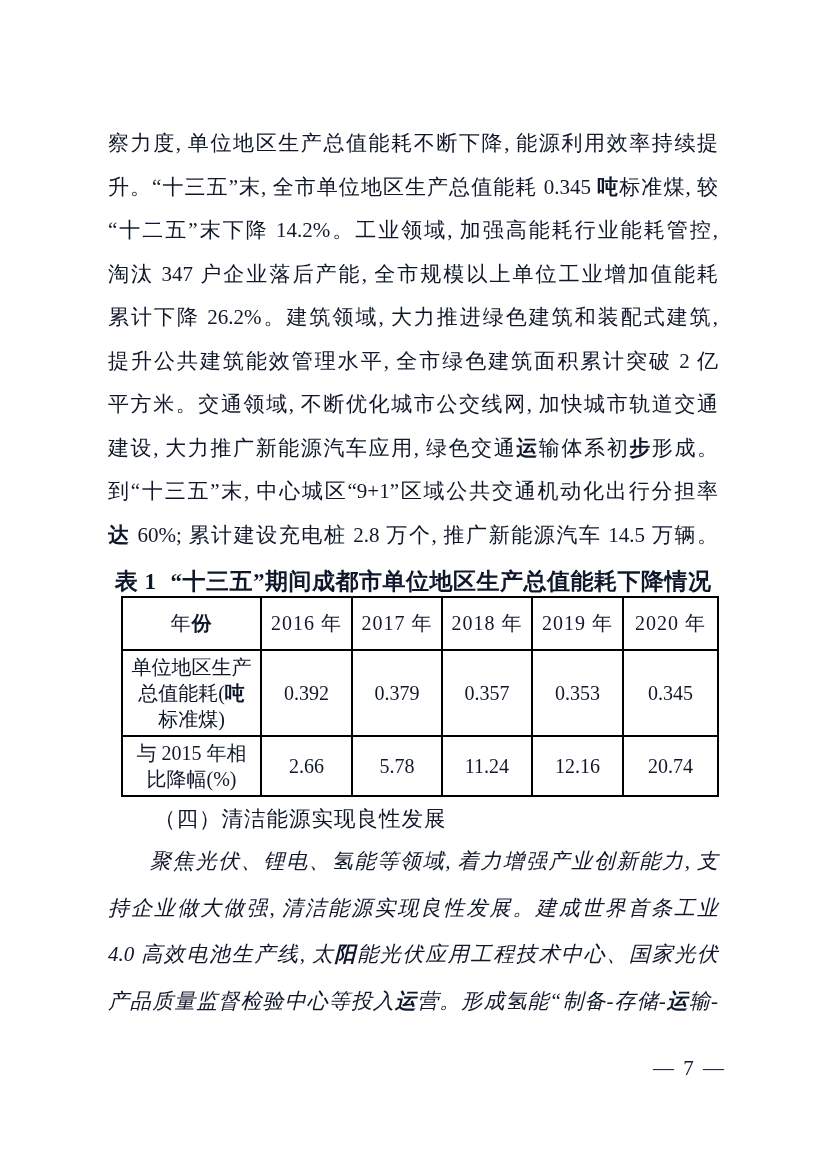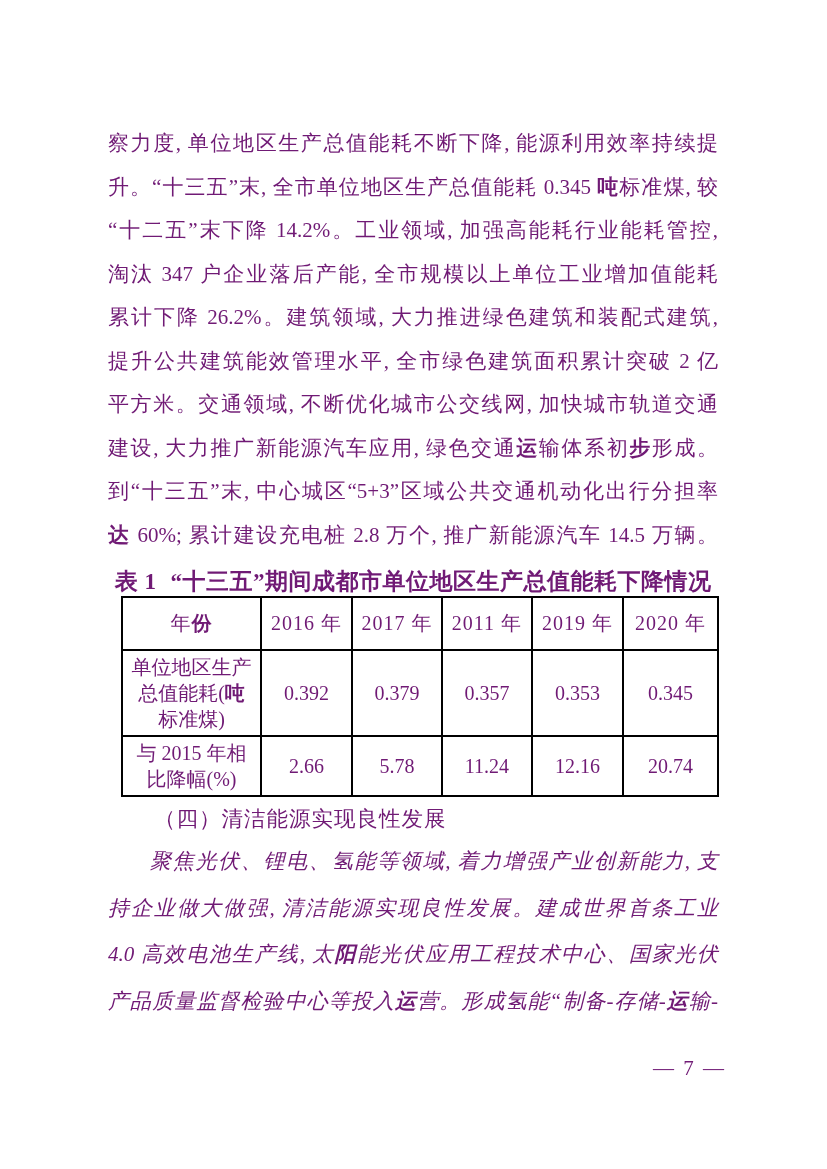--- a/index.html
+++ b/index.html
@@ -5,21 +5,21 @@
   html,body { margin:0; padding:0; }
   body {
     background:#e9e9e9;
     font-family:"Liberation Serif","DejaVu Serif",serif;
   }
   .page {
     position:relative;
     width:827px; height:1169px;
     margin:0 auto;
     background:#ffffff;
-    color:#701a75;
+    color:#0f172a;
     overflow:hidden;
   }
   
   .intro {
     position:absolute; left:108px; top:122px; width:610px;
   }
   .text-line {
     height:43.5px; line-height:43.5px;
     font-size:21px;
     text-align:justify; text-align-last:justify;
@@ -95,21 +95,21 @@
 
   <div class="intro">
     <div class="text-line"><span>察力度, 单位地区生产总值能耗不断下降, 能源利用效率持续提</span></div>
     <div class="text-line"><span>升。“十三五”末, 全市单位地区生产总值能耗 0.345 </span><span class="seg-bold">吨</span><span>标准煤, 较</span></div>
     <div class="text-line"><span>“十二五”末下降 14.2%。工业领域, 加强高能耗行业能耗管控,</span></div>
     <div class="text-line"><span>淘汰 347 户企业落后产能, 全市规模以上单位工业增加值能耗</span></div>
     <div class="text-line"><span>累计下降 26.2%。建筑领域, 大力推进绿色建筑和装配式建筑,</span></div>
     <div class="text-line"><span>提升公共建筑能效管理水平, 全市绿色建筑面积累计突破 2 亿</span></div>
     <div class="text-line"><span>平方米。交通领域, 不断优化城市公交线网, 加快城市轨道交通</span></div>
     <div class="text-line"><span>建设, 大力推广新能源汽车应用, 绿色交通</span><span class="seg-bold">运</span><span>输体系初</span><span class="seg-bold">步</span><span>形成。</span></div>
-    <div class="text-line"><span>到“十三五”末, 中心城区“5+3”区域公共交通机动化出行分担率</span></div>
+    <div class="text-line"><span>到“十三五”末, 中心城区“9+1”区域公共交通机动化出行分担率</span></div>
     <div class="text-line"><span class="seg-bold">达</span><span> 60%; 累计建设充电桩 2.8 万个, 推广新能源汽车 14.5 万辆。</span></div>
   </div>
 
   <div class="tbl-caption">
     <span class="cap-label">表 1</span><span>“十三五”期间成都市单位地区生产总值能耗下降情况</span>
   </div>
 
   <div class="tbl-wrap">
     <table class="energy">
       <colgroup>
@@ -118,21 +118,21 @@
           <col class="c2">
           <col class="c3">
           <col class="c4">
           <col class="c5">
       </colgroup>
       <tbody>
         <tr class="hdr">
           <td><span>年</span><span class="seg-bold">份</span></td>
           <td><span>2016 年</span></td>
           <td><span>2017 年</span></td>
-          <td><span>2011 年</span></td>
+          <td><span>2018 年</span></td>
           <td><span>2019 年</span></td>
           <td><span>2020 年</span></td>
         </tr>
         <tr class="r1">
           <td class="lbl"><span>单位地区生产总值能耗(</span><span class="seg-bold">吨</span><span>标准煤)</span></td>
           <td>0.392</td>
           <td>0.379</td>
           <td>0.357</td>
           <td>0.353</td>
           <td>0.345</td>

